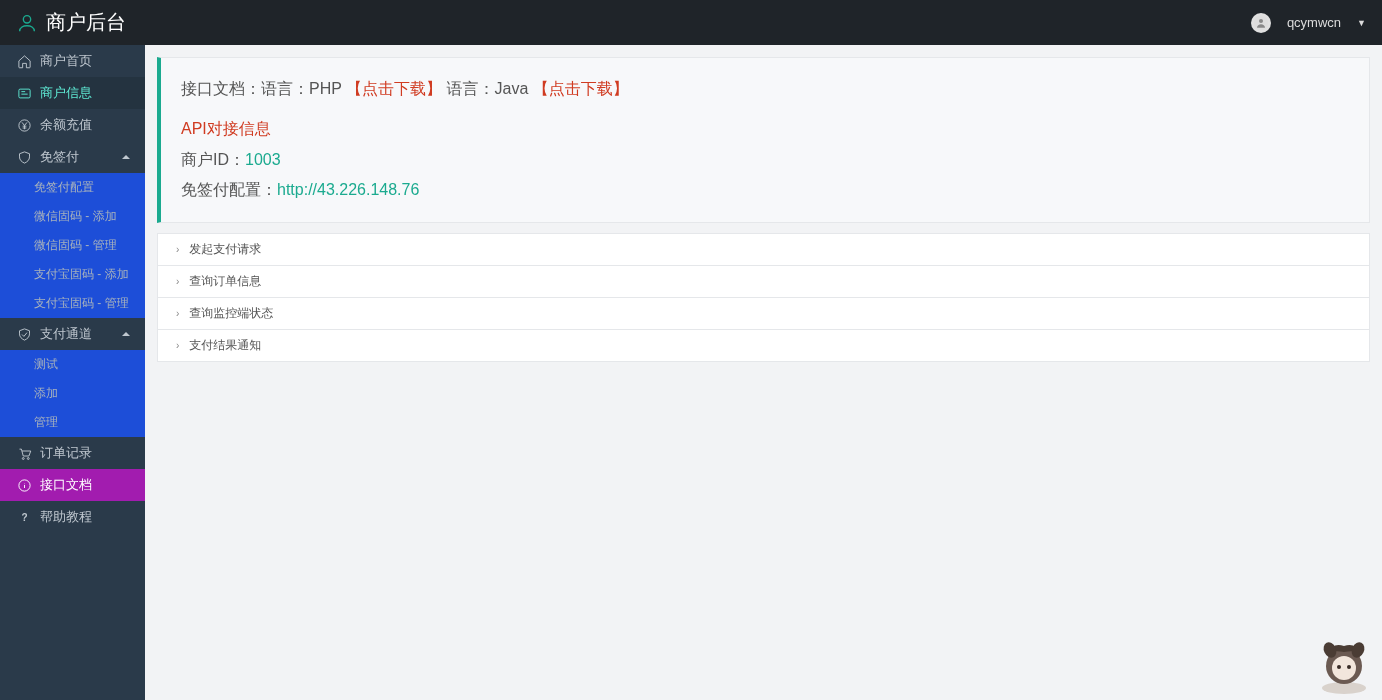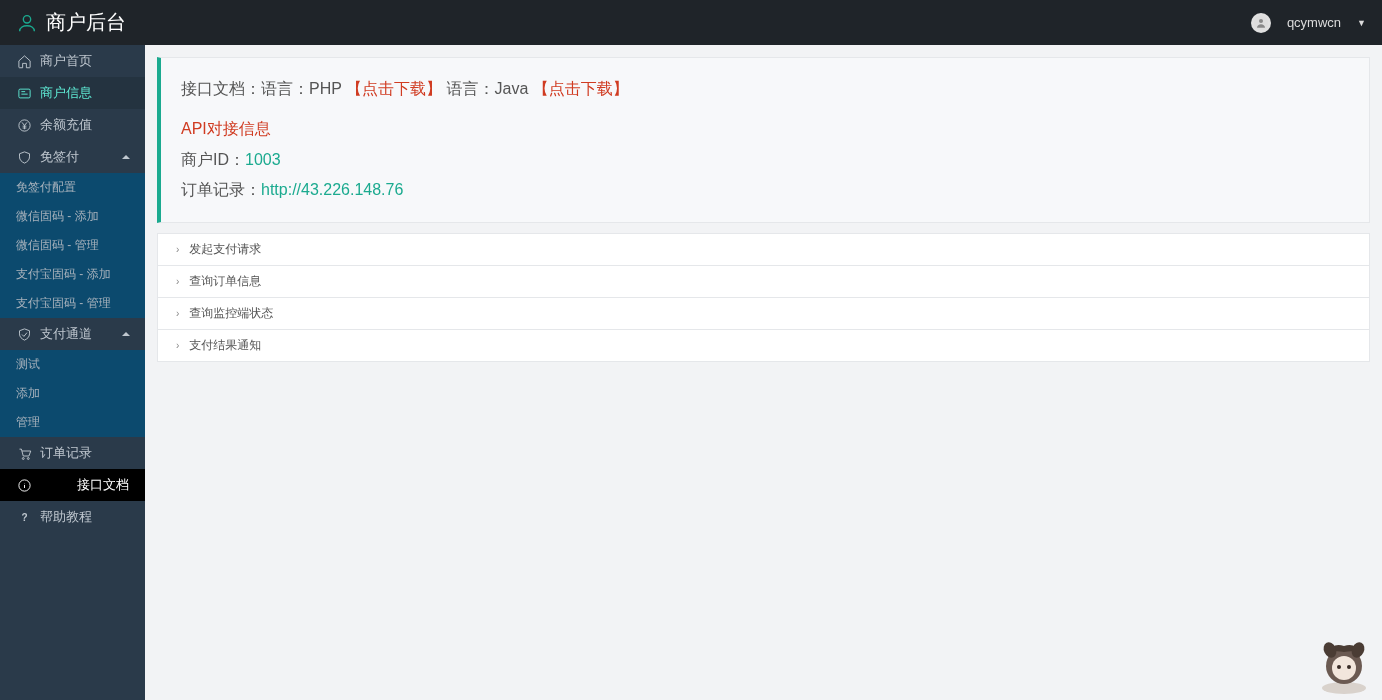--- a/index.html
+++ b/index.html
@@ -5,22 +5,22 @@
 * { margin: 0; padding: 0; box-sizing: border-box; }
 body { font-family: "Microsoft YaHei", Arial, sans-serif; font-size: 13px; background: #f2f3f5; overflow: hidden; }
 .header { height: 45px; background: #1f2429; display: flex; align-items: center; padding: 0 16px; color: #fff; justify-content: space-between; text-align: center; }
 .header-left { display: flex; align-items: center; gap: 8px; }
 .header-title { font-size: 20px; font-weight: 400; }
 .header-right { display: flex; align-items: center; gap: 16px; color: #dcdcdc; font-size: 13px; cursor: pointer; }
 .avatar-icon { width: 20px; height: 20px; border-radius: 50%; background: #e0e0e0; display: flex; align-items: center; justify-content: center; }
 .layout { display: flex; height: calc(100vh - 45px); }
 .sidebar { width: 145px; background: #2a3a4a; color: #cfd6dc; overflow-y: auto; flex-shrink: 0; }
 .nav-item { height: 32px; display: flex; align-items: center; padding: 0 16px; gap: 8px; font-size: 13px; cursor: pointer; position: relative; color: #bfc7cf; }
-.nav-item.sub { padding-left: 16px; background: #0c4a6e; height: 29px; font-size: 12px; color: #a8b2bc; }
-.nav-item.active { background: #000000; color: #fff; justify-content: space-between; }
+.nav-item.sub { padding-left: 34px; background: #1d4ed8; height: 29px; font-size: 12px; color: #a8b2bc; }
+.nav-item.active { background: #a21caf; color: #fff; }
 .nav-item.hovered { background: #243340; color: #5eead4; }
 .nav-item .arrow { position: absolute; right: 14px; }
 .nav-item .icon { width: 16px; height: 16px; display: flex; align-items: center; justify-content: center; flex-shrink: 0; }
 .main { flex: 1; padding: 12px; overflow-y: auto; background: #f2f3f5; }
 .info-panel { background: #f7f8fa; border-left: 4px solid #1baa8f; padding: 16px 20px; margin-bottom: 10px; border: 1px solid #e5e7ea; border-left: 4px solid #1baa8f; line-height: 1.9; color: #555; font-size: 16px; }
 .info-panel .red { color: #d03b21; }
 .info-panel .teal { color: #1baa8f; margin-top: 12px; }
 .accordion-item { background: #fff; border: 1px solid #e5e7ea; margin-bottom: -1px; }
 .accordion-head { height: 31px; display: flex; align-items: center; padding: 0 18px; gap: 10px; font-size: 12px; color: #555; cursor: pointer; }
 .chevron { color: #888; font-size: 10px; }
@@ -168,21 +168,21 @@
         <a class="red">【点击下载】</a>
         <span>语言：Java</span>
         <a class="red">【点击下载】</a>
       </div>
       <div style="height:10px;"></div>
       <div class="red">API对接信息</div>
       <div>
         <span>商户ID：</span><span class="teal">1003</span>
       </div>
       <div>
-        <span>订单记录：</span><a class="teal">http://43.226.148.76</a>
+        <span>免签付配置：</span><a class="teal">http://43.226.148.76</a>
       </div>
     </div>
 
     <div id="accordion">
         <div class="accordion-item">
           <div class="accordion-head">
             <span class="chevron">›</span>
             <span>发起支付请求</span>
           </div>
         </div>

